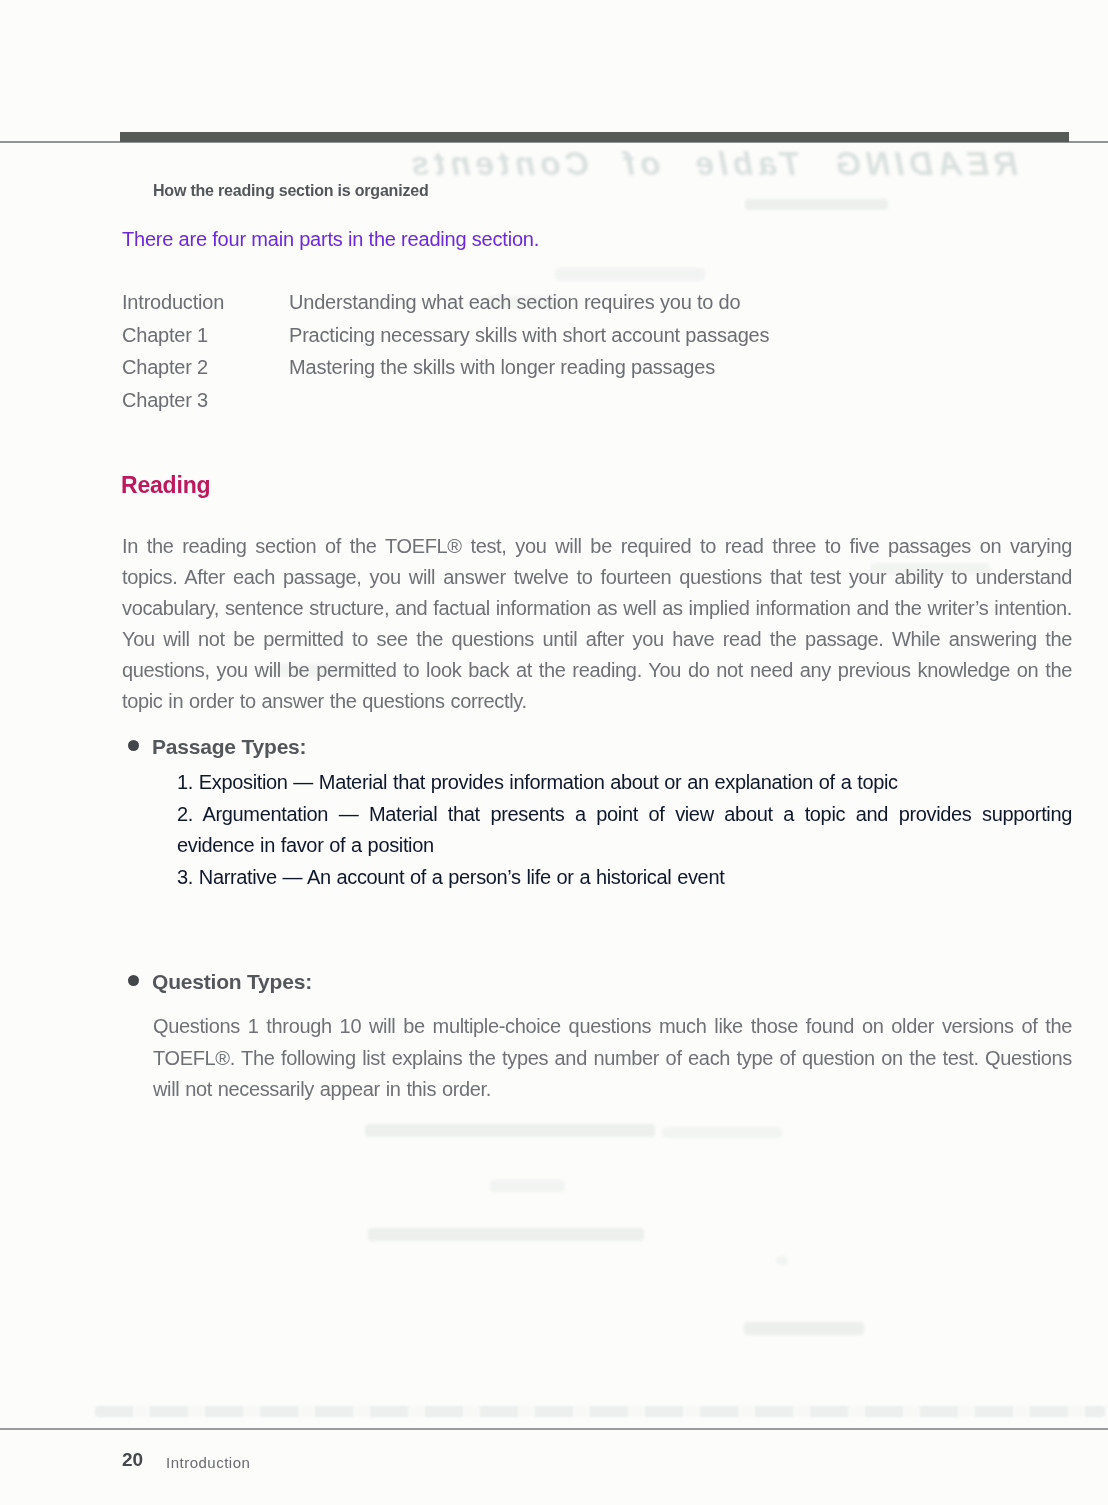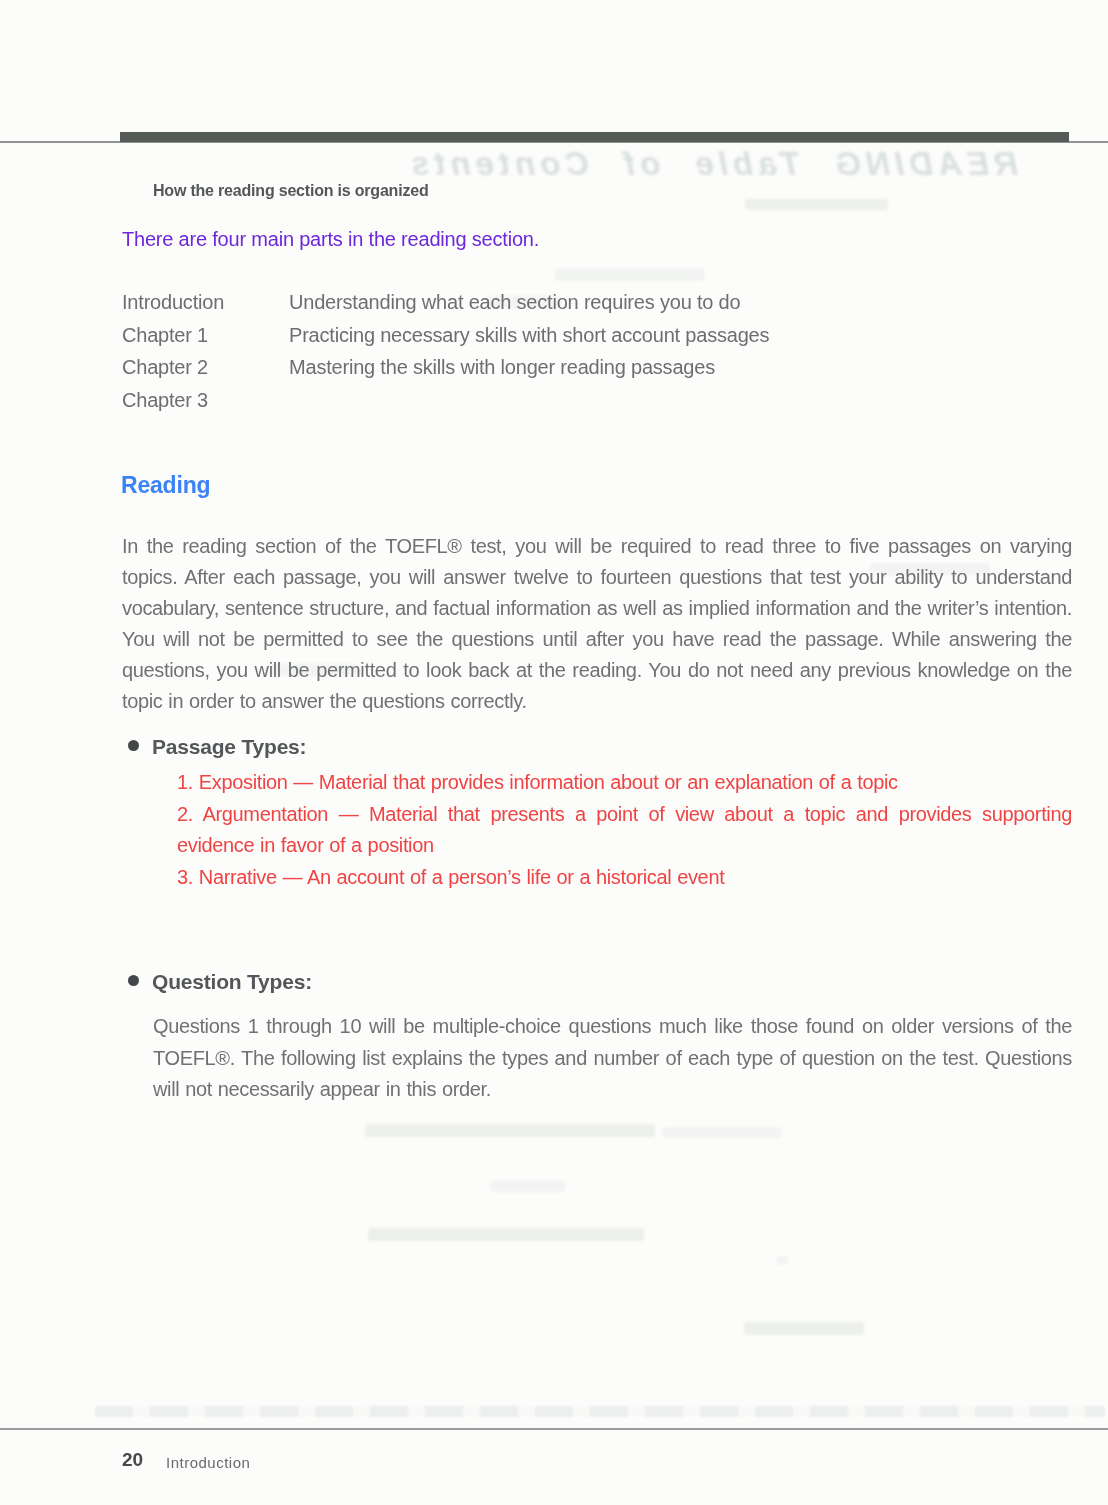--- a/index.html
+++ b/index.html
@@ -26,21 +26,21 @@
   }
   .smudge{position:absolute;background:rgba(141,162,152,0.14);border-radius:4px;filter:blur(1.6px);}
   .smudge.light{background:rgba(141,162,152,0.09);}
   .footer-ghost{
     position:absolute;left:95px;top:1406px;width:1010px;height:11px;
     background:repeating-linear-gradient(90deg,rgba(130,155,150,0.13) 0 38px,rgba(130,155,150,0.03) 38px 55px);
     filter:blur(1px);border-radius:3px;
   }
   
   .h1{position:absolute;left:121px;top:182px;font-size:16px;font-weight:bold;color:#54575a;letter-spacing:-0.2px;margin-left:32px;}
-  .h2{position:absolute;left:121px;top:472px;font-size:23px;font-weight:bold;color:#3b82f6;letter-spacing:-0.2px;}
+  .h2{position:absolute;left:121px;top:472px;font-size:23px;font-weight:bold;color:#be185d;letter-spacing:-0.2px;}
   .intro-line{position:absolute;left:122px;top:228px;font-size:20px;color:#6d28d9;letter-spacing:-0.2px;}
   .toc{position:absolute;left:122px;top:286px;width:950px;}
   .toc-row{display:flex;line-height:32.5px;font-size:20px;color:#6c6e71;letter-spacing:-0.2px;}
   .toc-label{width:167px;flex:0 0 167px;}
   .toc-desc{flex:1;}
   .para{
     position:absolute;font-size:20px;line-height:31px;color:#6f7174;
     letter-spacing:-0.35px;word-spacing:0.6px;
     text-align:justify;
   }
@@ -50,21 +50,21 @@
   .pt-block{top:731px;}
   .qt-block{top:966px;}
   .bullet-head{position:relative;line-height:31px;}
   .bullet-dot{
     position:absolute;left:6px;top:9px;width:11px;height:11px;border-radius:50%;
     background:#43474a;
   }
   .bullet-label{margin-left:30px;font-size:21px;font-weight:bold;color:#54575a;letter-spacing:-0.2px;}
   .num-list{
     margin-top:3px;padding-left:55px;width:895px;
-    font-size:20px;line-height:31.5px;color:#ef4444;
+    font-size:20px;line-height:31.5px;color:#0f172a;
     letter-spacing:-0.35px;word-spacing:0.6px;text-align:justify;
   }
   .num-item{position:relative;}
   .qt-body{
     margin-top:12px;padding-left:31px;width:919px;
     font-size:20px;line-height:31.5px;color:#6f7174;
     letter-spacing:-0.35px;word-spacing:0.6px;text-align:justify;
   }
   
   .hairline-bottom{position:absolute;left:0;top:1428px;width:1108px;height:2px;background:#9a9b9d;}

